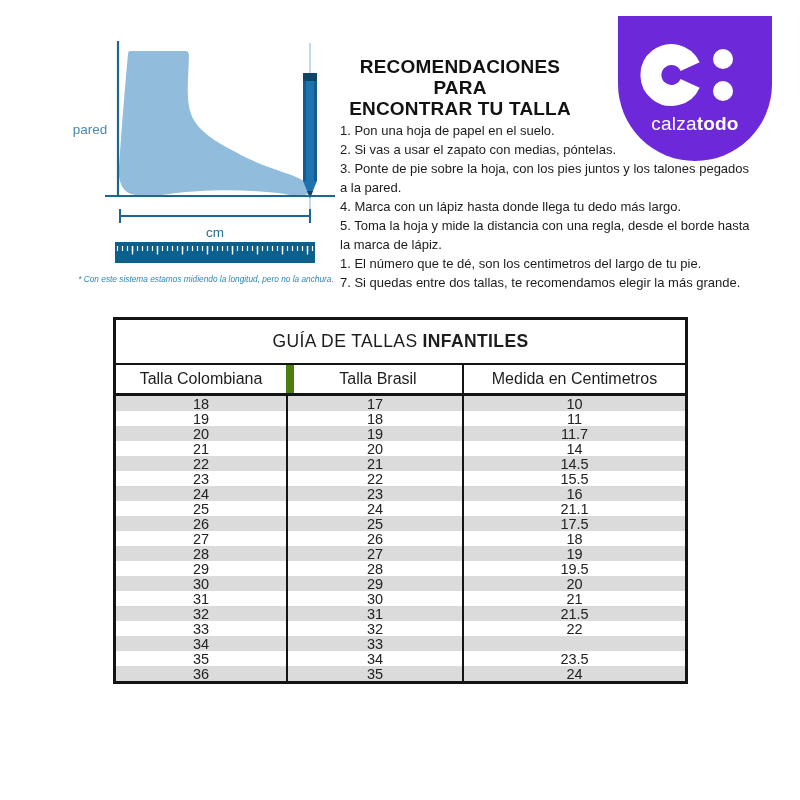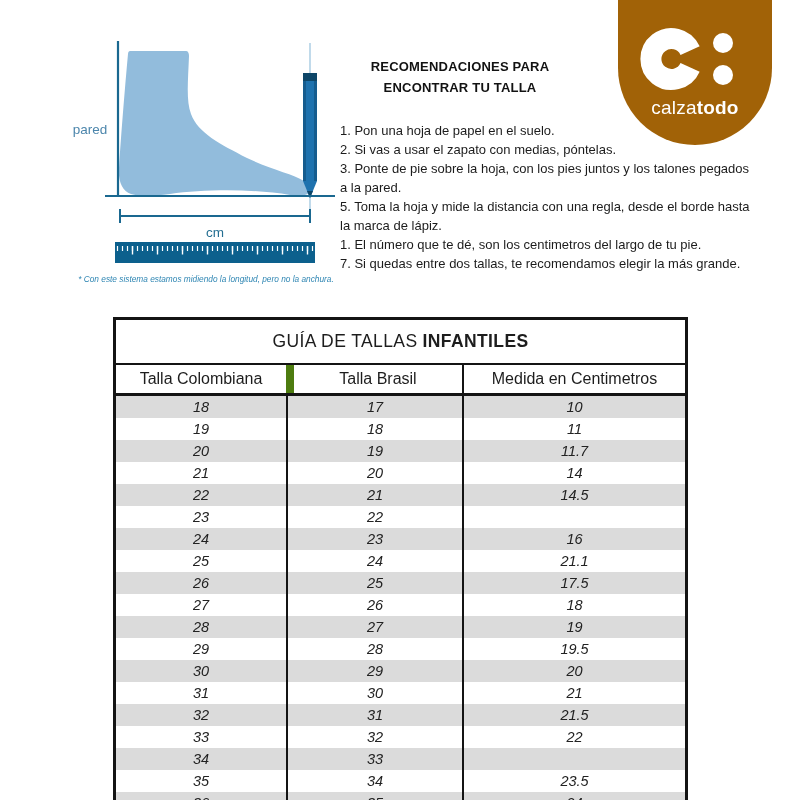--- a/index.html
+++ b/index.html
@@ -4,21 +4,21 @@
 <style>
   html,body{margin:0;padding:0;background:#fff;}
   body{font-family:"Liberation Sans","DejaVu Sans",sans-serif;-webkit-font-smoothing:antialiased;}
   .canvas{position:relative;width:800px;height:800px;background:#fff;overflow:hidden;}
 
   
   .diagram{position:absolute;left:55px;top:26px;width:300px;height:275px;}
 
   
   .reco-title{position:absolute;left:340px;top:56px;width:240px;text-align:center;
-    font-weight:bold;font-size:13px;line-height:21px;color:#121212;letter-spacing:.2px;}
+    font-weight:bold;font-size:19px;line-height:21px;color:#121212;letter-spacing:.2px;}
   .reco-steps{position:absolute;left:340px;top:121px;width:400px;color:#1c1c1c;}
   .step-line{font-size:13px;line-height:19px;white-space:nowrap;}
 
   
   .logo-badge{position:absolute;left:618px;top:0;width:154px;height:145px;
     border-radius:0 0 77px 77px;}
   .logo-mark{position:absolute;left:0;top:26px;width:154px;height:66px;}
   .logo-word{position:absolute;left:0;top:97px;width:154px;text-align:center;color:#fff;
     font-size:19px;letter-spacing:.2px;}
   .logo-word .light{font-weight:400;}
@@ -27,21 +27,21 @@
   
   .size-table{position:absolute;left:113px;top:317px;width:575px;border:3px solid #141414;
     box-sizing:border-box;color:#1d1d1d;}
   .t-title{height:43px;display:flex;align-items:center;justify-content:center;
     font-size:17.5px;letter-spacing:.4px;border-bottom:2px solid #141414;}
   .t-title .bold{font-weight:bold;margin-left:5px;}
   .t-head{display:grid;grid-template-columns:170px 178px 1fr;height:28px;
     border-bottom:3px solid #141414;font-size:16px;}
   .t-head .tcell{display:flex;align-items:center;justify-content:center;}
   .t-head .tcell:nth-child(2){border-left:8px solid #4d7c0f;border-right:2px solid #141414;}
-  .t-body .trow{display:grid;grid-template-columns:170px 178px 1fr;height:22px;font-style:italic;}
+  .t-body .trow{display:grid;grid-template-columns:170px 178px 1fr;height:15px;}
   .t-body .trow:nth-child(odd){background:#dbdbdb;}
   .t-body .tcell{display:flex;align-items:center;justify-content:center;
     font-size:14.5px;color:#222;}
   .t-body .tcell:nth-child(2){border-left:2px solid #141414;border-right:2px solid #141414;}
 </style>
 </head>
 <body>
 
 <div class="canvas">
 
@@ -97,27 +97,28 @@
 
   <div class="reco-title">
     <div>RECOMENDACIONES PARA</div>
     <div>ENCONTRAR TU TALLA</div>
   </div>
   <div class="reco-steps">
       <div class="step-line">1. Pon una hoja de papel en el suelo.</div>
       <div class="step-line">2. Si vas a usar el zapato con medias, póntelas.</div>
       <div class="step-line">3. Ponte de pie sobre la hoja, con los pies juntos y los talones pegados</div>
       <div class="step-line">a la pared.</div>
+      <div class="step-line">4. Marca con un lápiz hasta donde llega tu dedo más largo.</div>
       <div class="step-line">5. Toma la hoja y mide la distancia con una regla, desde el borde hasta</div>
       <div class="step-line">la marca de lápiz.</div>
       <div class="step-line">1. El número que te dé, son los centimetros del largo de tu pie.</div>
       <div class="step-line">7. Si quedas entre dos tallas, te recomendamos elegir la más grande.</div>
     </div>
 
-  <div class="logo-badge" style="background: #a16207;">
+  <div class="logo-badge" style="background: #6d28d9; margin-top: 16px;">
     <svg class="logo-mark" viewBox="0 0 154 66">
       <path d="M 72.1 41.4 A 20.5 20.5 0 1 1 72.1 24.6" fill="none" stroke="#ffffff" stroke-width="21" transform="translate(0,0)"></path>
       <circle cx="105" cy="17" r="10" fill="#ffffff"></circle>
       <circle cx="105" cy="49" r="10" fill="#ffffff"></circle>
     </svg>
     <div class="logo-word"><span class="light">calza</span><span class="bold">todo</span></div>
   </div>
 
   <div class="size-table">
     <div class="t-title">
@@ -151,20 +152,21 @@
           <div class="tcell">14</div>
         </div>
         <div class="trow">
           <div class="tcell">22</div>
           <div class="tcell">21</div>
           <div class="tcell">14.5</div>
         </div>
         <div class="trow">
           <div class="tcell">23</div>
           <div class="tcell">22</div>
+          <div class="tcell">15.5</div>
         </div>
         <div class="trow">
           <div class="tcell">24</div>
           <div class="tcell">23</div>
           <div class="tcell">16</div>
         </div>
         <div class="trow">
           <div class="tcell">25</div>
           <div class="tcell">24</div>
           <div class="tcell">21.1</div>

